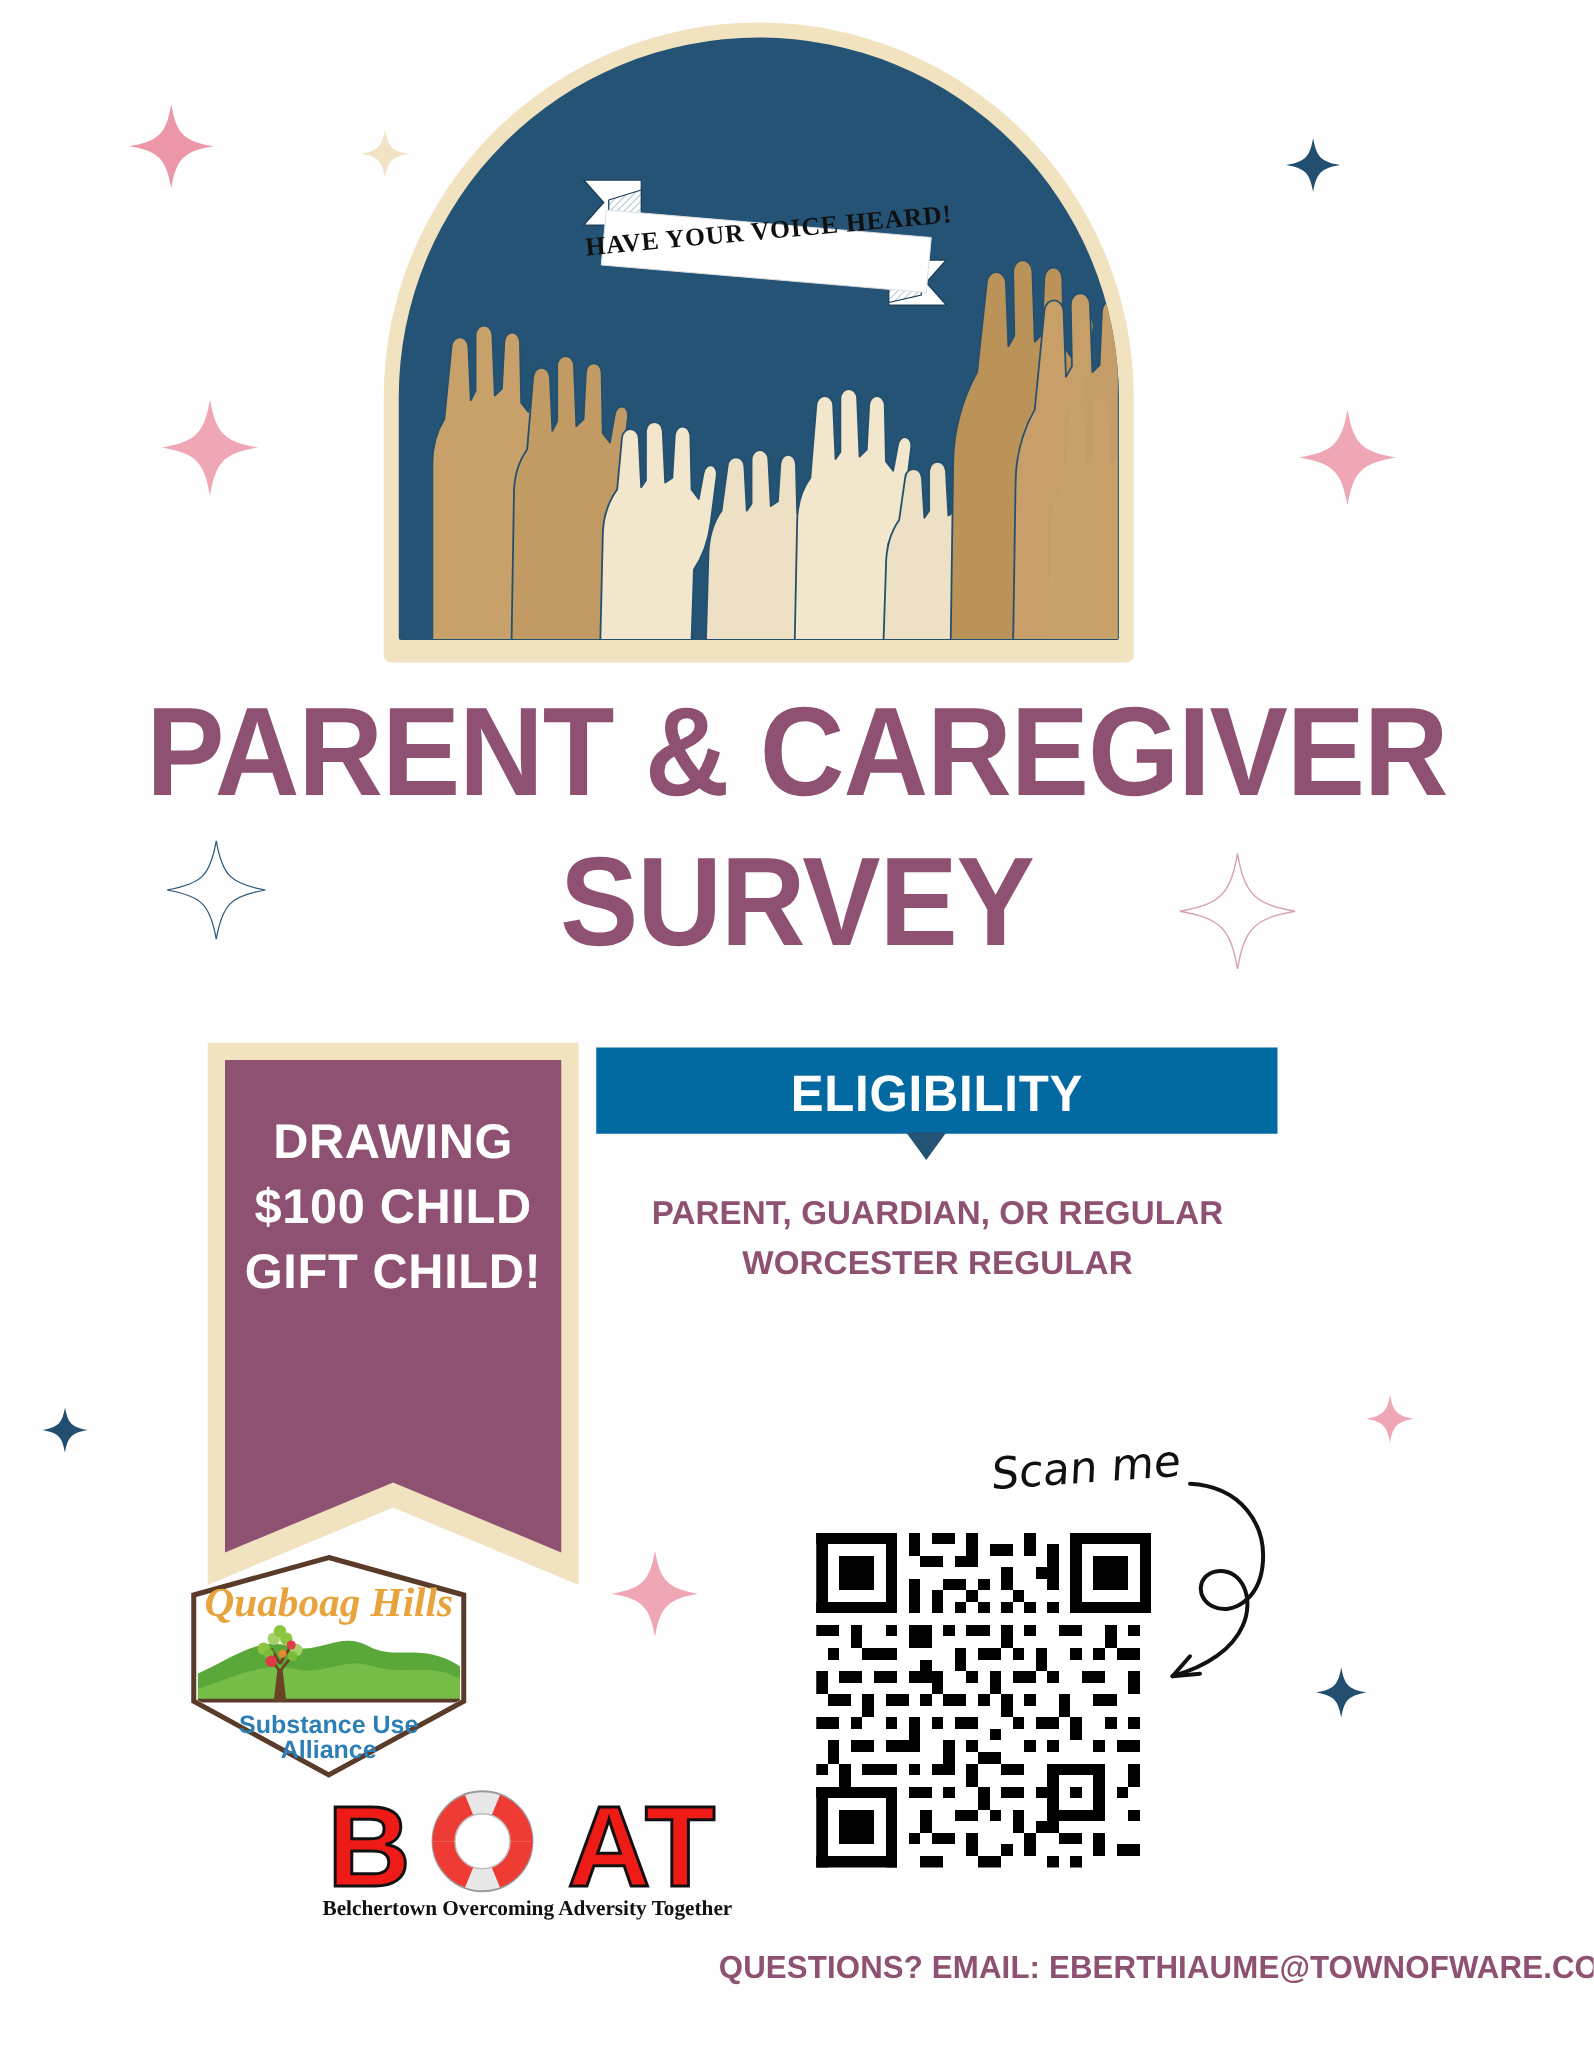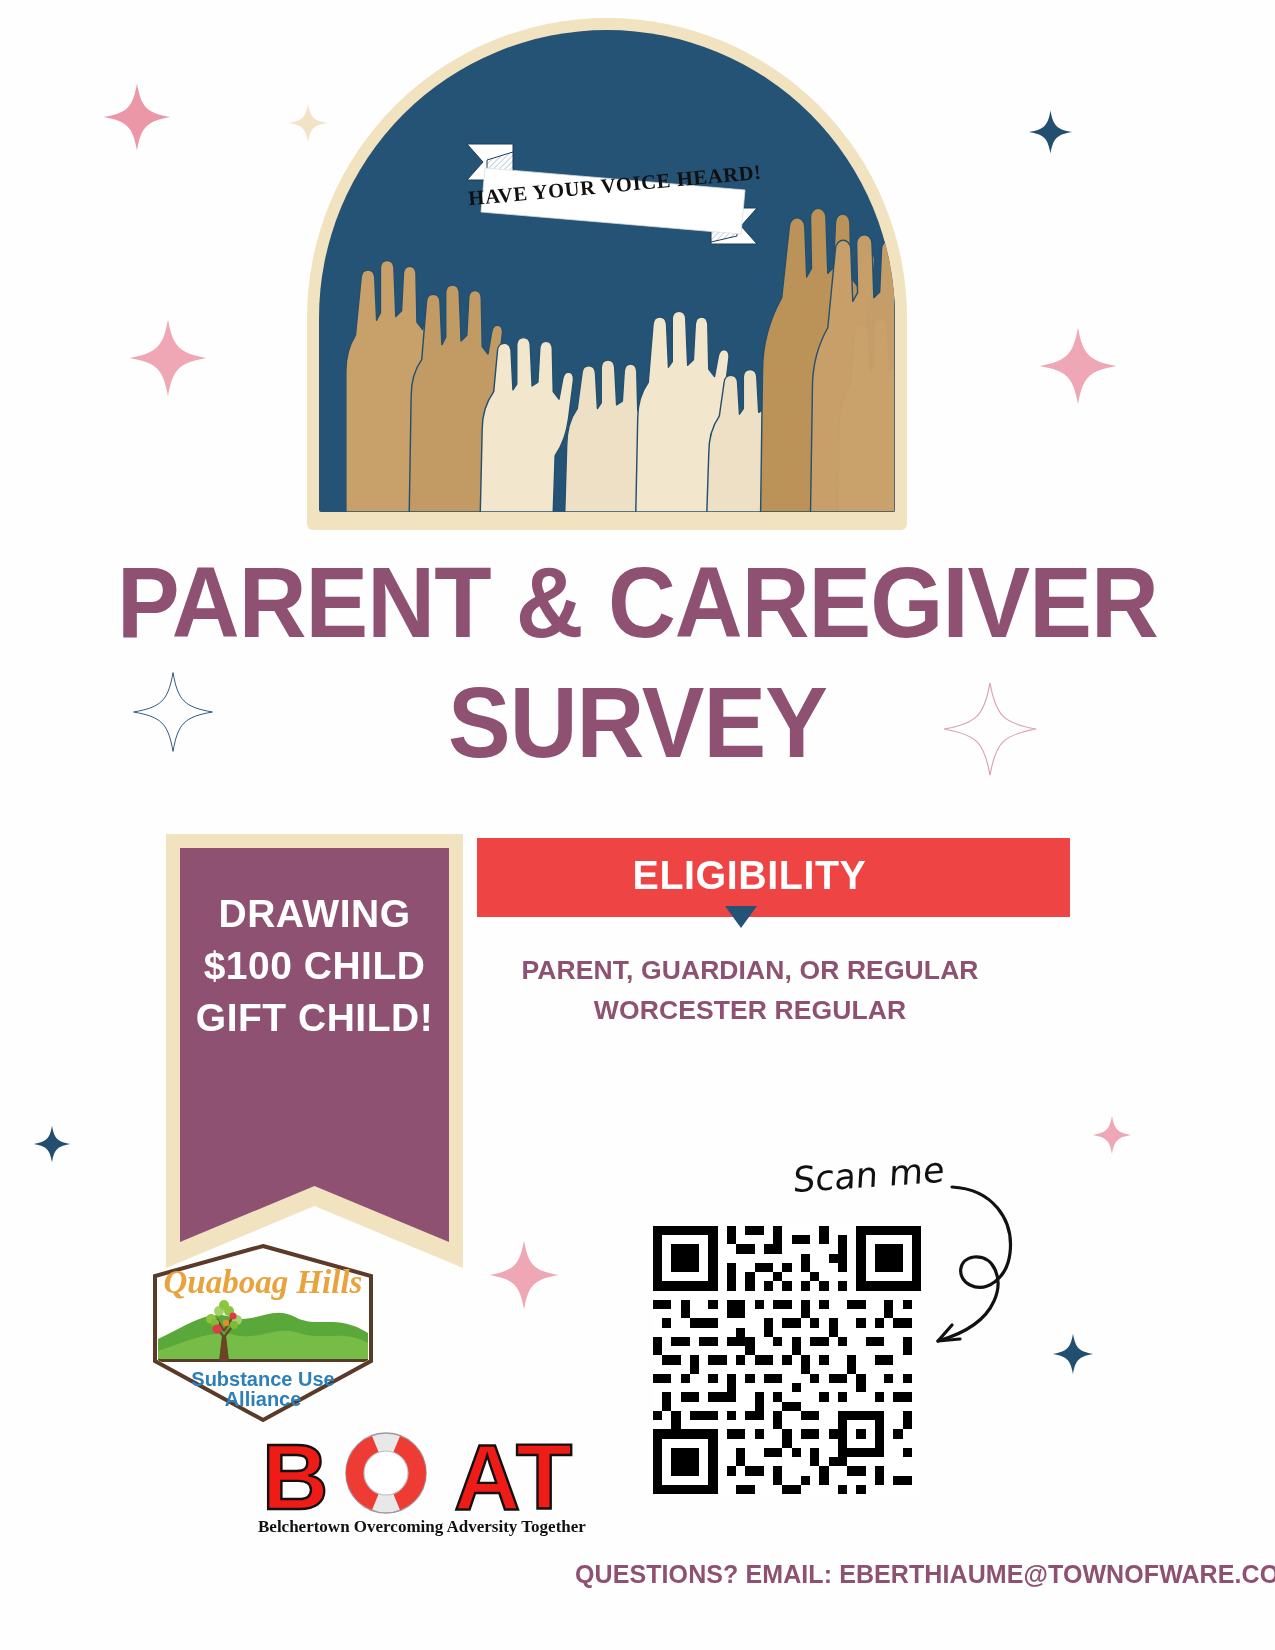--- a/index.html
+++ b/index.html
@@ -114,23 +114,22 @@
     letter-spacing: 0.5px;
   }
   .banner-text div { white-space: nowrap; }
 
   
   .elig-box {
     position: absolute;
     left: 477px;
     top: 838px;
     width: 545px;
-    height: 79px;
-    background: #ef4444;
-    padding-left: 48px;
+    height: 69px;
+    background: #0369a1;
   }
   .elig-label {
     position: absolute;
     left: 0;
     top: 14px;
     width: 545px;
     text-align: center;
     color: #ffffff;
     font-weight: bold;
     font-size: 41px;

